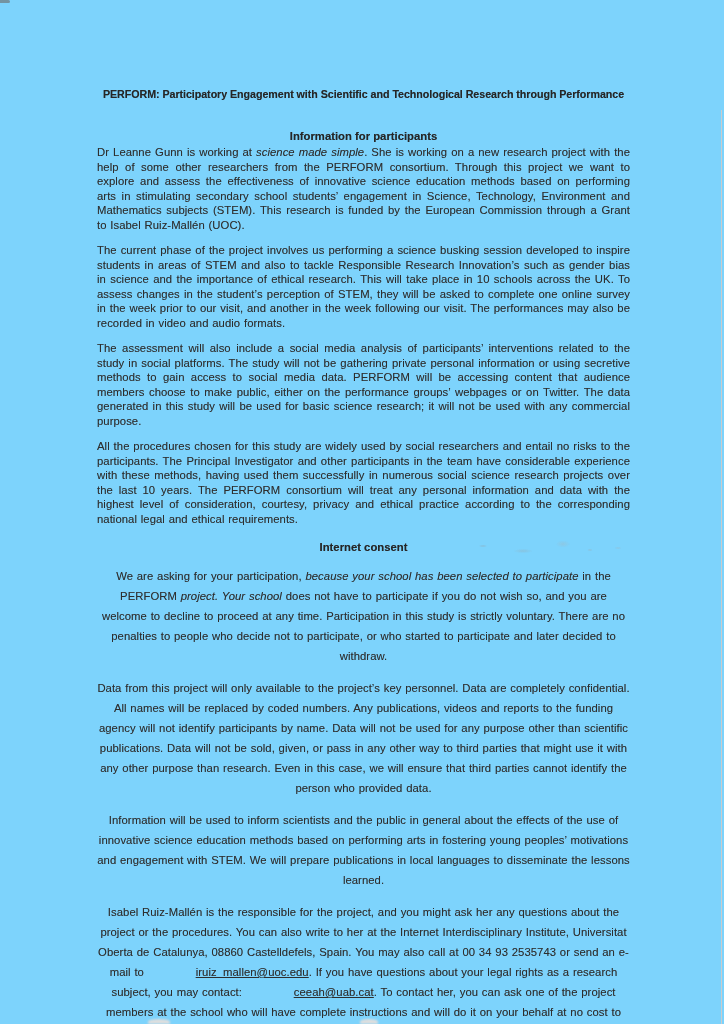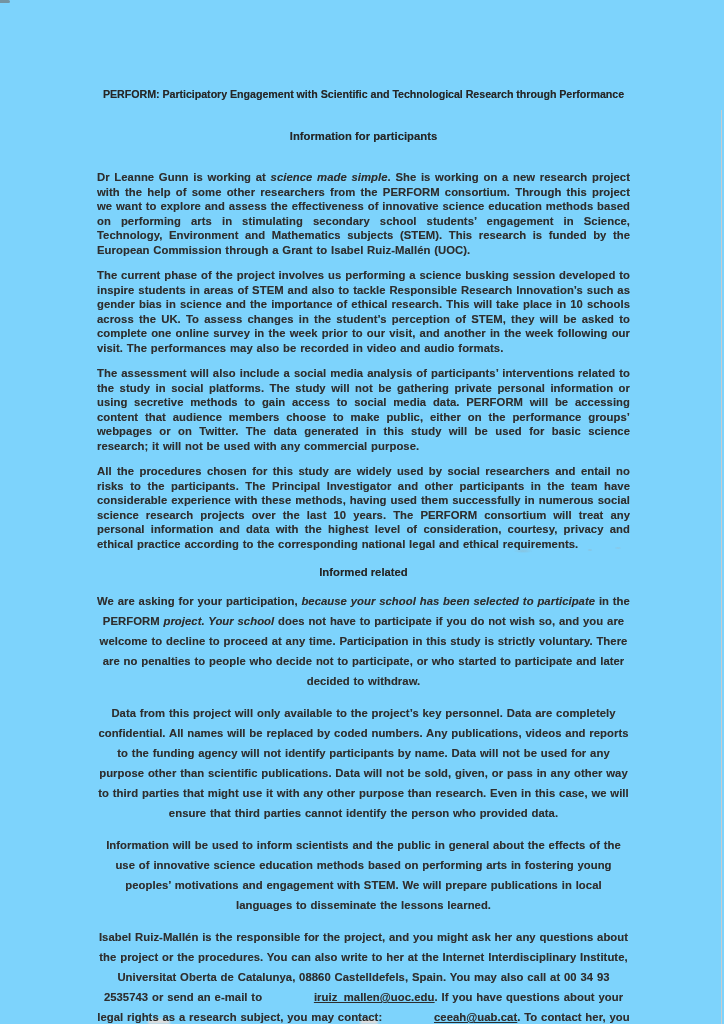--- a/index.html
+++ b/index.html
@@ -31,30 +31,29 @@
     color: #262626;
     text-shadow: 0 0 0.6px rgba(40,40,40,0.45);
   }
   .section-heading {
     font-weight: bold;
     font-size: 11.3px;
     text-align: center;
     color: #262626;
     text-shadow: 0 0 0.6px rgba(40,40,40,0.45);
   }
-  .heading-info    { margin-top: 30px; margin-bottom: 28px; }
+  .heading-info    { margin-top: 30px; margin-bottom: 3px; }
   .heading-consent { margin-top: 15px; margin-bottom: 13px; }
   .paras p.para {
     margin: 0 0 11px 0;
     font-size: 11.3px;
     line-height: 14.5px;
     letter-spacing: 0.05px;
     word-spacing: 0.6px;
     text-shadow: 0 0 0.6px rgba(55,55,55,0.4);
-    font-weight: bold;
   }
   .paras.justified p.para { text-align: justify; }
   .paras.ragged p.para    { text-align: center; line-height: 20px; margin-bottom: 12px; }
   .it { font-style: italic; }
   .ul { text-decoration: underline; margin-left: 48px; }
   
   .scan-edge-right {
     position: absolute;
     top: 110px; bottom: 0; right: 2px;
     width: 1px;
@@ -106,21 +105,21 @@
 
     <div class="section-heading heading-info">Information for participants</div>
 
     <div class="paras justified">
         <p class="para"><span>Dr Leanne Gunn is working at </span><span class="it">science made simple</span><span>.  She is working on a new research project with the help of some other researchers from the PERFORM consortium.  Through this project we want to explore and assess the effectiveness of innovative science education methods based on performing arts in stimulating secondary school students’ engagement in Science, Technology, Environment and Mathematics subjects (STEM). This research is funded by the European Commission through a Grant to Isabel Ruiz-Mallén (UOC).</span></p>
         <p class="para"><span>The current phase of the project involves us performing a science busking session developed to inspire students in areas of STEM and also to tackle Responsible Research Innovation’s such as gender bias in science and the importance of ethical research. This will take place in 10 schools across the UK. To assess changes in the student’s perception of STEM, they will be asked to complete one online survey in the week prior to our visit, and another in the week following our visit. The performances may also be recorded in video and audio formats.</span></p>
         <p class="para"><span>The assessment will also include a social media analysis of participants’ interventions related to the study in social platforms. The study will not be gathering private personal information or using secretive methods to gain access to social media data. PERFORM will be accessing content that audience members choose to make public, either on the performance groups’ webpages or on Twitter. The data generated in this study will be used for basic science research; it will not be used with any commercial purpose.</span></p>
         <p class="para"><span>All the procedures chosen for this study are widely used by social researchers and entail no risks to the participants. The Principal Investigator and other participants in the team have considerable experience with these methods, having used them successfully in numerous social science research projects over the last 10 years. The PERFORM consortium will treat any personal information and data with the highest level of consideration, courtesy, privacy and ethical practice according to the corresponding national legal and ethical requirements.</span></p>
       </div>
 
-    <div class="section-heading heading-consent">Informed related</div>
+    <div class="section-heading heading-consent">Internet consent</div>
 
     <div class="paras ragged">
         <p class="para"><span>We are asking for your participation, </span><span class="it">because your school has been selected to participate</span><span> in the PERFORM </span><span class="it">project. Your school</span><span> does not have to participate if you do not wish so, and you are welcome to decline to proceed at any time.  Participation in this study is strictly voluntary.  There are no penalties to people who decide not to participate, or who started to participate and later decided to withdraw.</span></p>
         <p class="para"><span>Data from this project will only available to the project’s key personnel. Data are completely confidential. All names will be replaced by coded numbers. Any publications, videos and reports to the funding agency will not identify participants by name. Data will not be used for any purpose other than scientific publications. Data will not be sold, given, or pass in any other way to third parties that might use it with any other purpose than research.  Even in this case, we will ensure that third parties cannot identify the person who provided data.</span></p>
         <p class="para"><span>Information will be used to inform scientists and the public in general about the effects of the use of innovative science education methods based on performing arts in fostering young peoples’ motivations and engagement with STEM. We will prepare publications in local languages to disseminate the lessons learned.</span></p>
         <p class="para"><span>Isabel Ruiz-Mallén is the responsible for the project, and you might ask her any questions about the project or the procedures. You can also write to her at the Internet Interdisciplinary Institute, Universitat Oberta de Catalunya, 08860 Castelldefels, Spain. You may also call at 00 34 93 2535743 or send an e-mail to </span><span class="ul">iruiz_mallen@uoc.edu</span><span>.  If you have questions about your legal rights as a research subject, you may contact: </span><span class="ul">ceeah@uab.cat</span><span>. To contact her, you can ask one of the project members at the school who will have complete instructions and will do it on your behalf at no cost to you.</span></p>
       </div>
   </div>
 </div>
 

